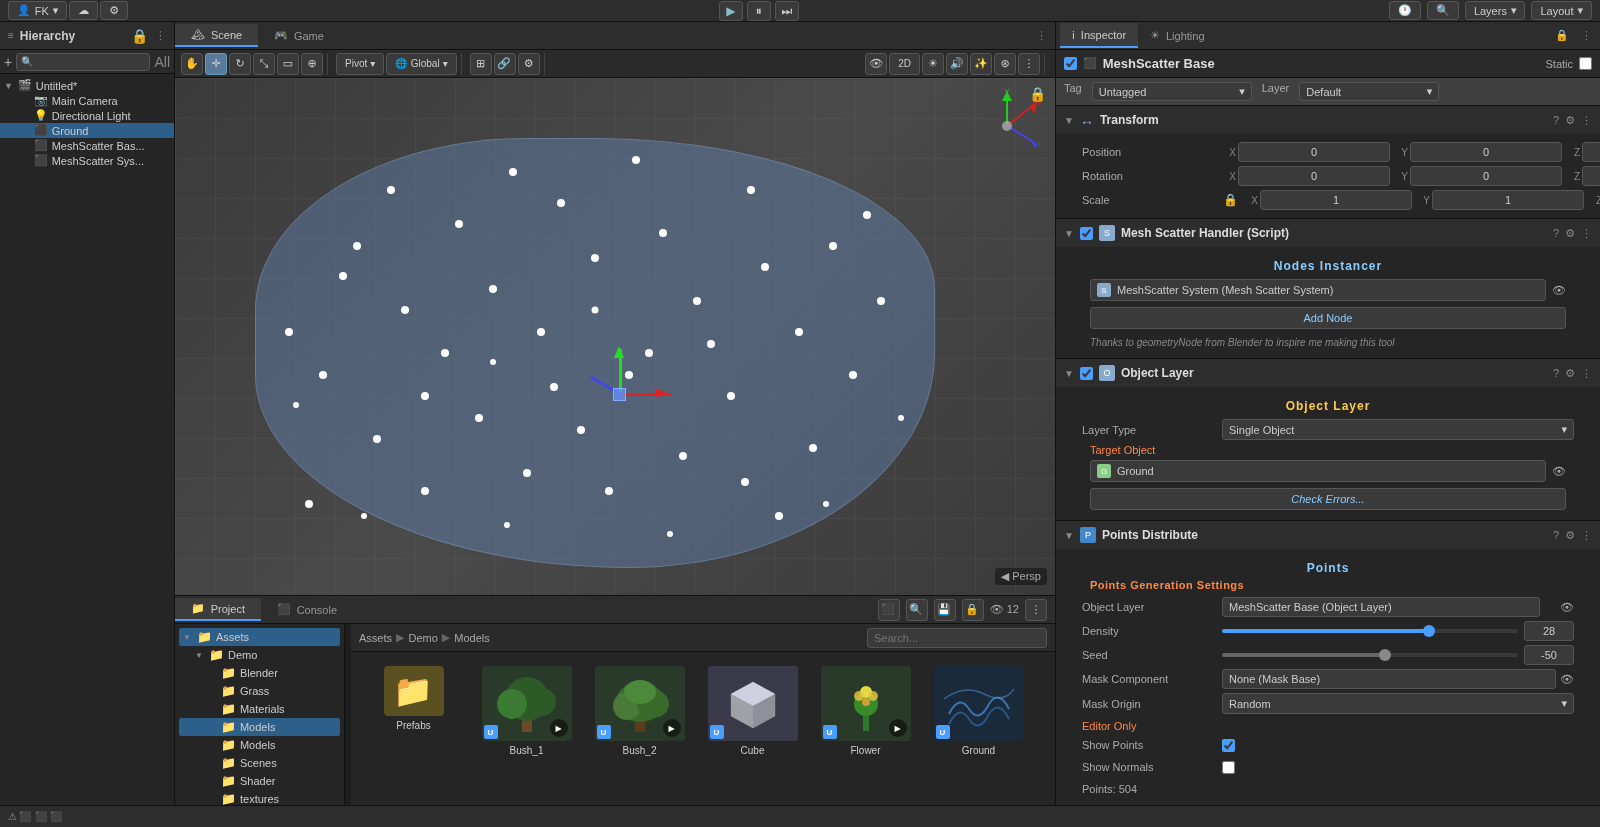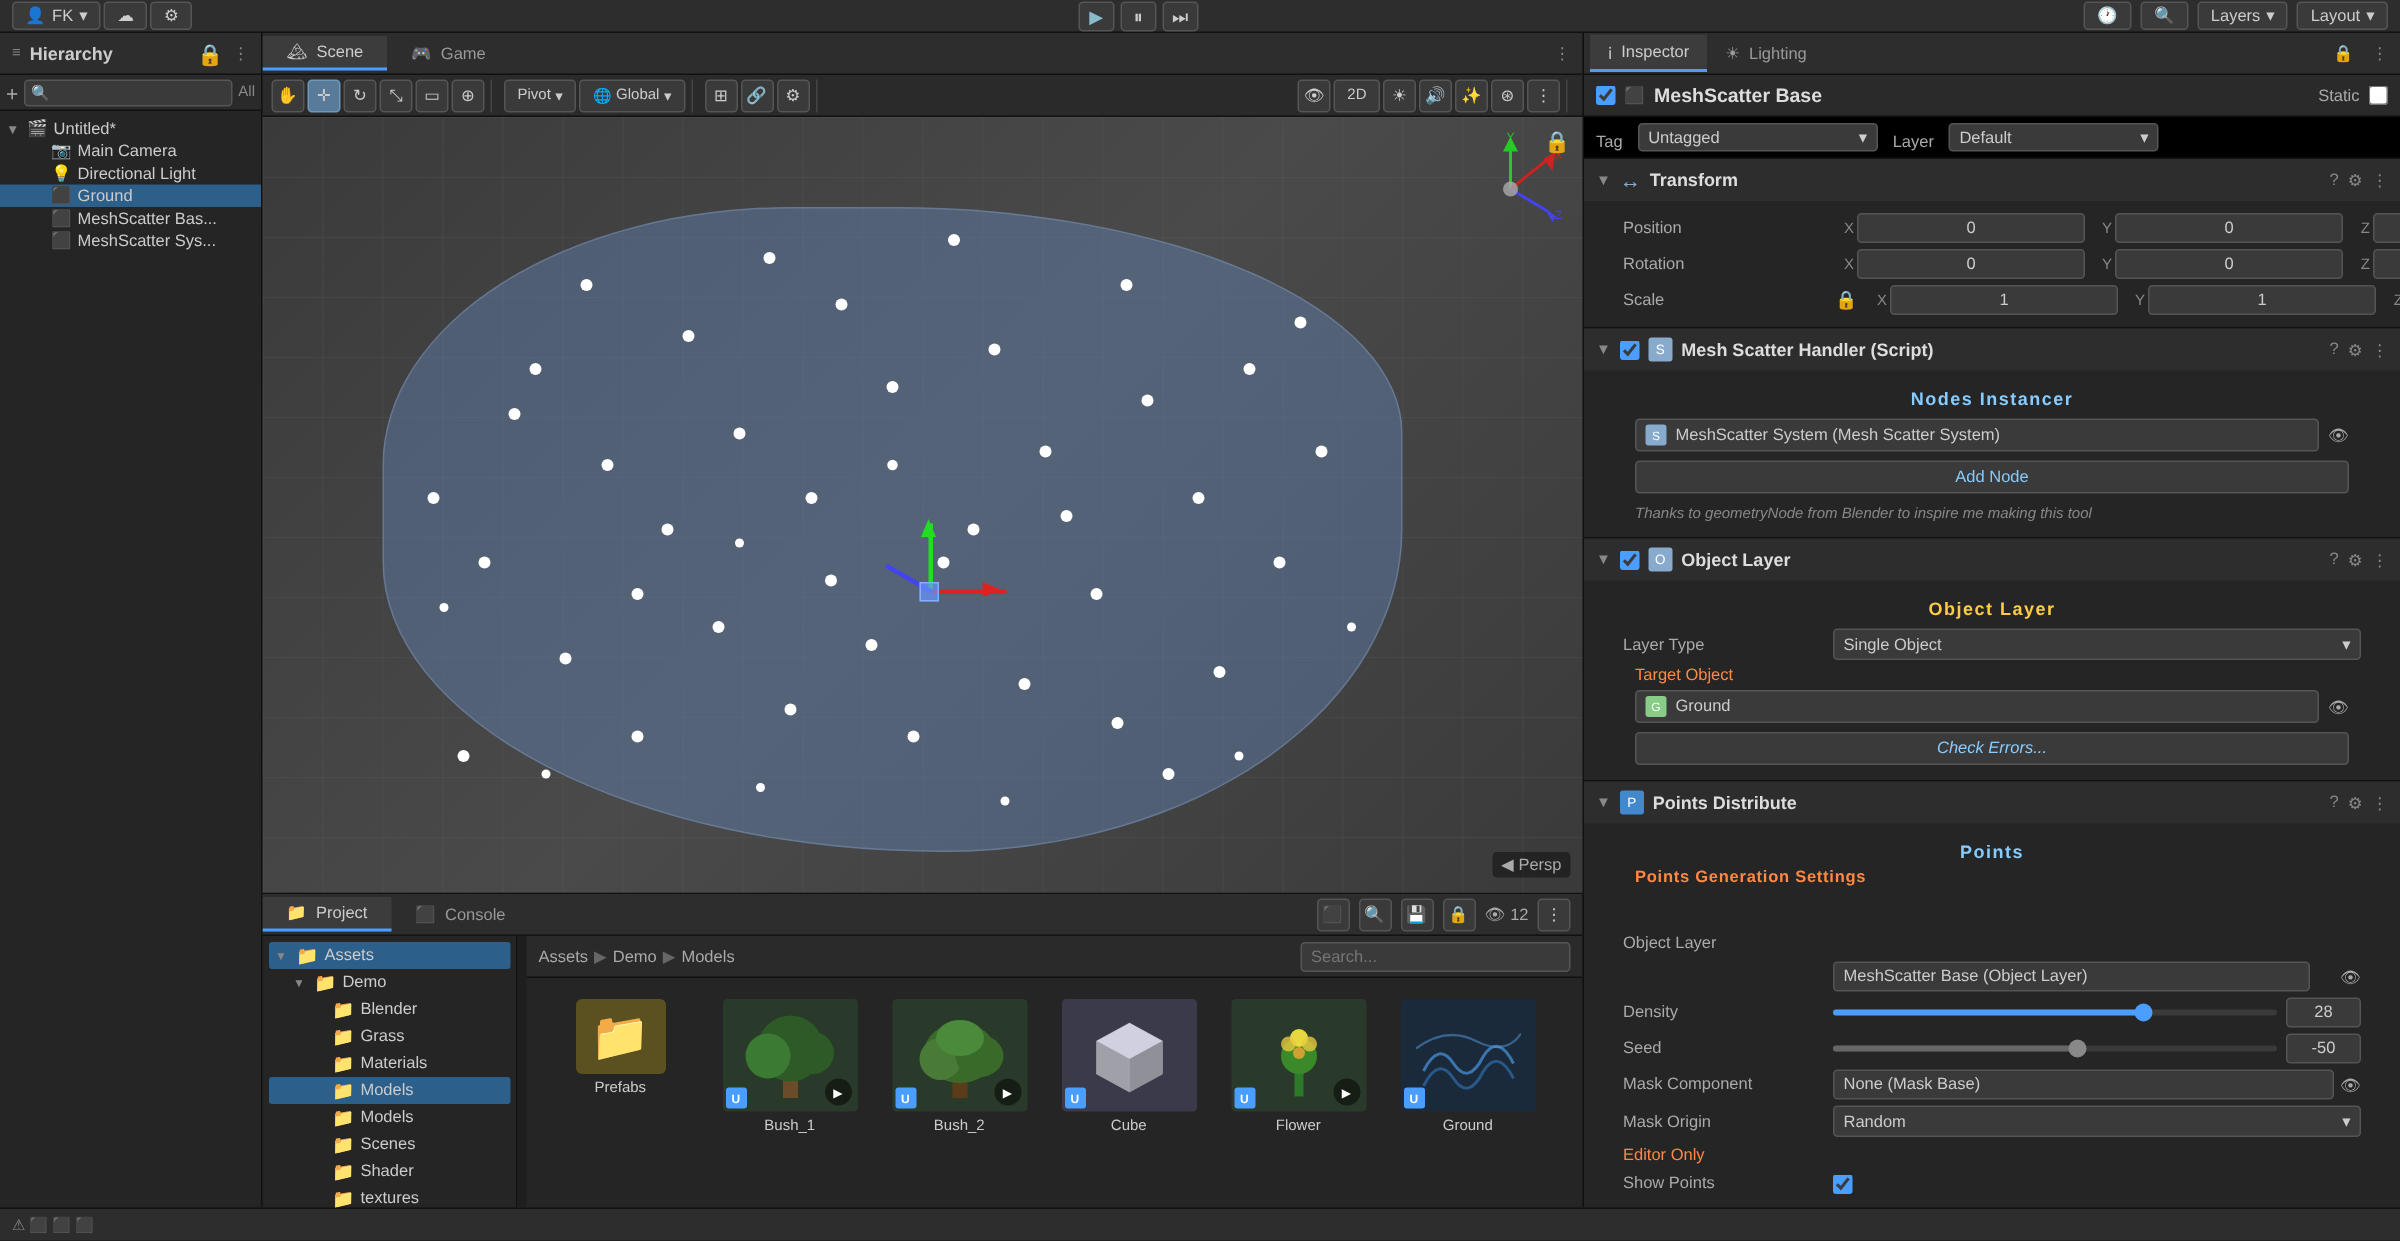--- a/index.html
+++ b/index.html
@@ -83,21 +83,21 @@
     .insp-tab.active { background: #3c3c3c; border-bottom: 2px solid #4a9eff; }
     .insp-tab.inactive { color: #999; }
 
     
     .inspector-content { flex: 1; overflow-y: auto; }
     .insp-header { padding: 6px 8px; background: #2a2a2a; border-bottom: 1px solid #111; display: flex; align-items: center; gap: 6px; }
     .insp-checkbox { width: 13px; height: 13px; accent-color: #4a9eff; }
     .insp-title { font-size: 13px; font-weight: bold; color: #ddd; flex: 1; }
     .insp-static { color: #aaa; font-size: 11px; }
 
-    .insp-tag-row { padding: 4px 8px; background: #000000; border-bottom: 1px solid #111; display: flex; align-items: flex-end; gap: 10px; }
+    .insp-tag-row { padding: 4px 8px; background: #404040; border-bottom: 1px solid #111; display: flex; align-items: flex-start; gap: 10px; }
     .insp-tag-label { color: #aaa; font-size: 11px; }
     .insp-dropdown { background: #3a3a3a; border: 1px solid #555; border-radius: 3px; color: #ccc; padding: 2px 6px; font-size: 11px; cursor: pointer; display: flex; align-items: center; justify-content: space-between; gap: 20px; }
 
     
     .component-section { border-bottom: 1px solid #111; }
     .component-header { height: 28px; background: #2d2d2d; display: flex; align-items: center; padding: 0 8px; gap: 6px; cursor: pointer; }
     .comp-expand { color: #888; font-size: 10px; }
     .comp-icon { width: 16px; height: 16px; background: #88aacc; border-radius: 2px; display: flex; align-items: center; justify-content: center; font-size: 9px; color: white; }
     .comp-title { font-size: 12px; font-weight: bold; color: #ddd; flex: 1; }
     .comp-actions { display: flex; align-items: center; gap: 6px; color: #888; font-size: 11px; }
@@ -201,21 +201,21 @@
       <span style="font-size:12px; font-weight:bold;">Hierarchy</span>
       <div style="flex:1;"></div>
       <span style="color:#888; cursor:pointer; font-size:14px;">🔒</span>
       <span style="color:#888; cursor:pointer;">⋮</span>
     </div>
     <div class="hierarchy-toolbar">
       <span style="color:#aaa; font-size:14px; cursor:pointer;">+</span>
       <div style="flex:1; background:#3a3a3a; border:1px solid #555; border-radius:3px; height:18px; display:flex; align-items:center; padding:0 4px;">
         <span style="color:#888; font-size:10px;">🔍</span>
       </div>
-      <span style="color:#888; font-size:10px; cursor:pointer;text-align:center;">All</span>
+      <span style="color:#888; font-size:14px; cursor:pointer;text-align:center;">All</span>
     </div>
     <div class="hierarchy-content">
 
       <div class="hier-item">
         <span class="hier-expand">▼</span>
         <span style="font-size:11px;">🎬</span>
         <span>Untitled*</span>
       </div>
 
       <div class="hier-item">
@@ -761,21 +761,21 @@
             <span>⚙</span>
             <span>⋮</span>
           </div>
         </div>
         <div class="component-body">
           <div class="points-title">Points</div>
           <div class="points-gen-label">Points Generation Settings</div>
 
           <div class="prop-row">
             <span class="prop-label">Object Layer</span>
-            <div style="flex:1; display:flex; align-items:center; gap:20px;margin-top:44px;">
+            <div style="flex:1; display:flex; align-items:center; gap:20px;">
               <div class="obj-ref" style="flex:1;">
                 <span>MeshScatter Base (Object Layer)</span>
               </div>
               <span class="eye-icon">👁</span>
             </div>
           </div>
 
           <div class="prop-row">
             <span class="prop-label">Density</span>
             <div style="flex:1; display:flex; align-items:center; gap:6px;">

